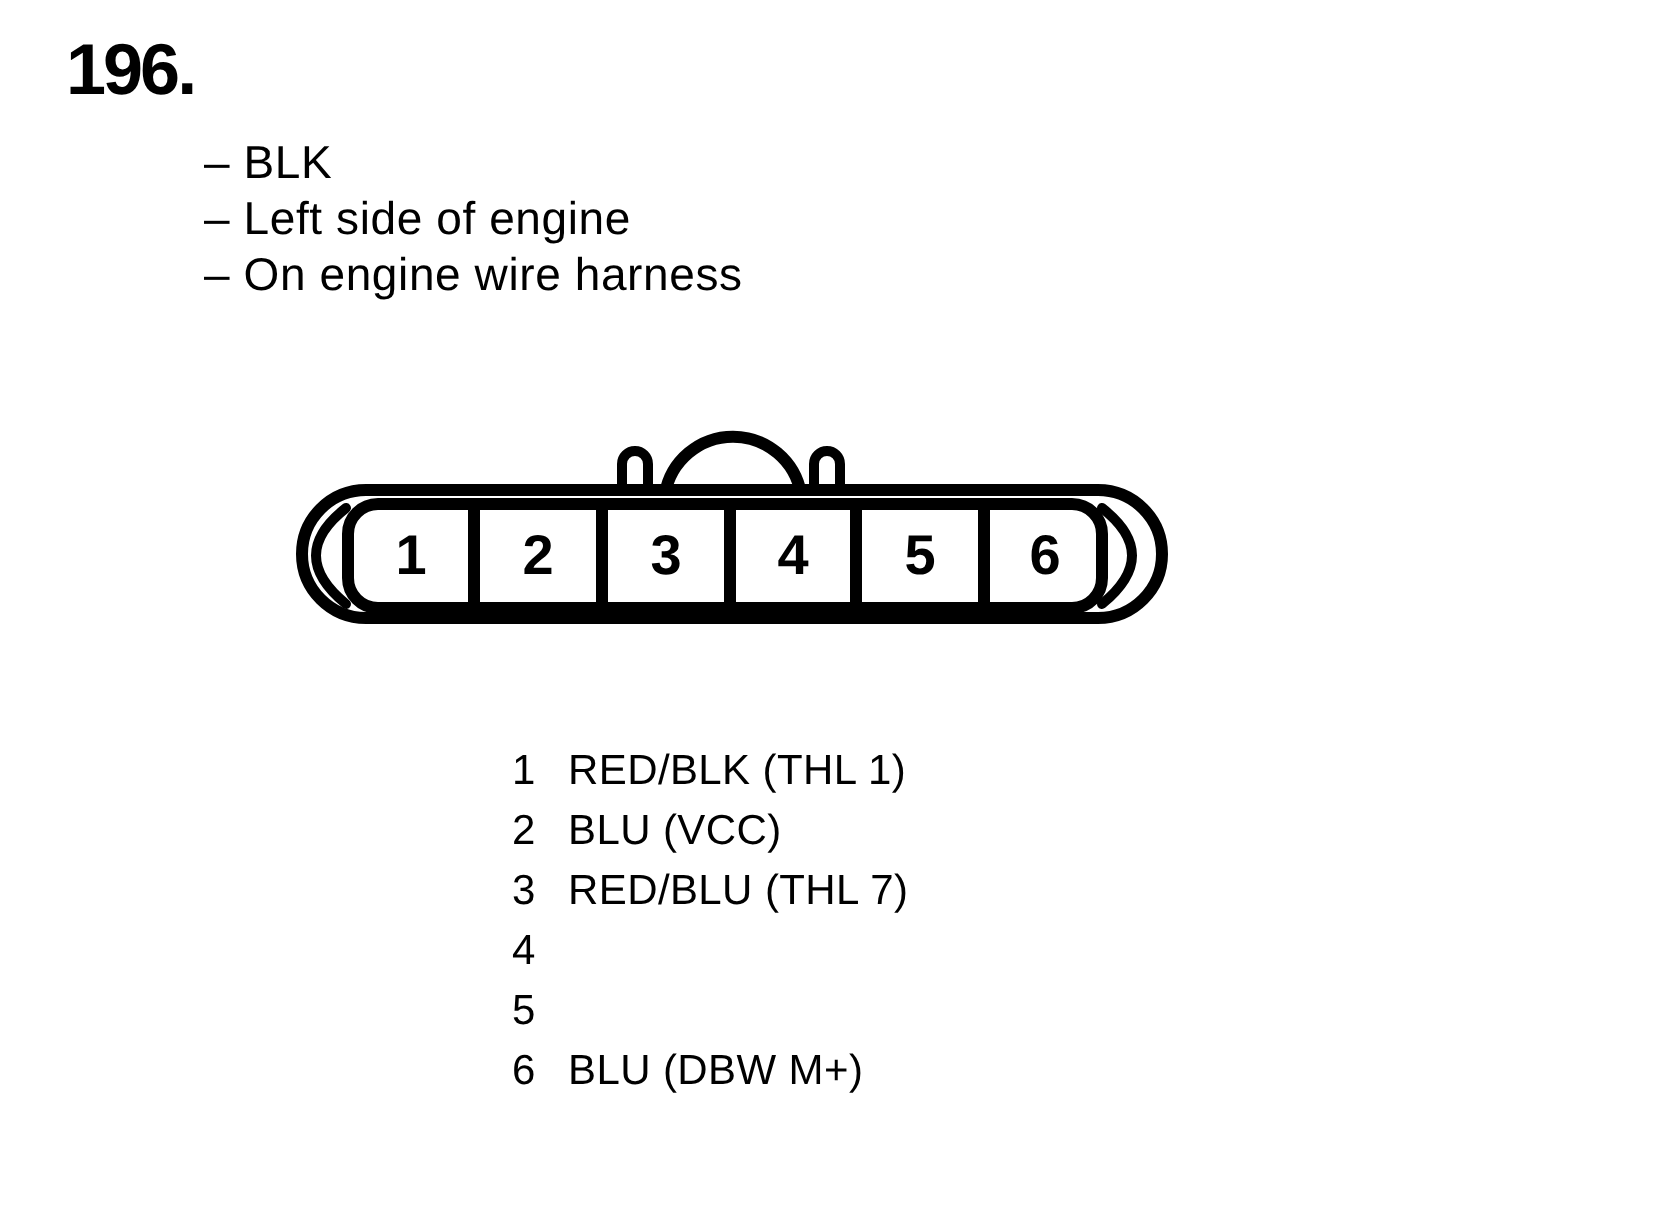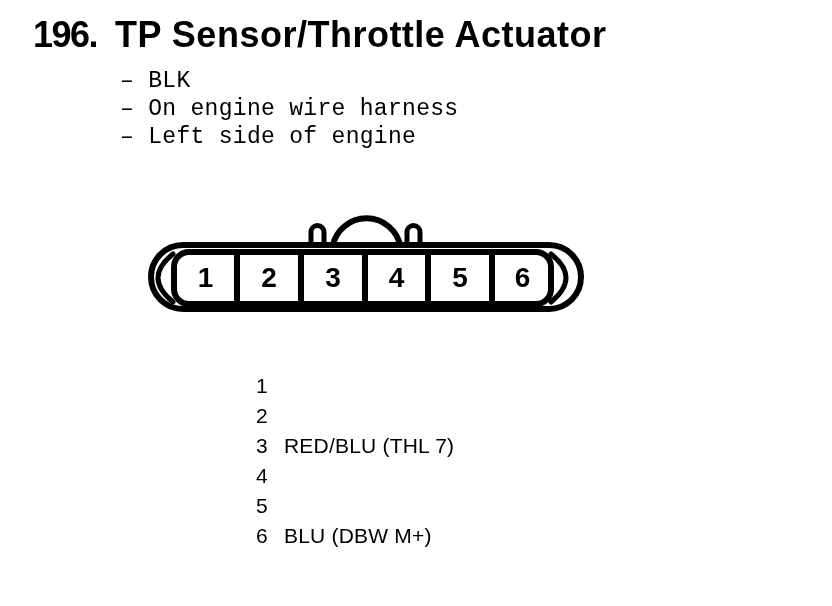--- a/index.html
+++ b/index.html
@@ -30,27 +30,26 @@
     white-space: nowrap;
   }
   .figure-number {
     display: inline-block;
     width: 82px;
     letter-spacing: -1.5px;
   }
   
   .notes {
     position: absolute;
-    left: 120px;
+    left: 102px;
     top: 67px;
     font-size: 23px;
     line-height: 28px;
     letter-spacing: 0.3px;
     white-space: nowrap;
-    font-family: Liberation Mono, monospace;
   }
   
   .connector-wrap {
     position: absolute;
     left: 140px;
     top: 200px;
     width: 460px;
     height: 125px;
   }
   .connector-wrap svg {
@@ -86,27 +85,26 @@
     display: inline-block;
   }
 </style>
 </head>
 <body>
 
 <div class="page">
 
   <div class="figure-header">
     <span class="figure-number">196.</span>
-    <span class="figure-title">TP Sensor/Throttle Actuator</span>
   </div>
 
   <div class="notes">
     <div class="note-line">– BLK</div>
+    <div class="note-line">– Left side of engine</div>
     <div class="note-line">– On engine wire harness</div>
-    <div class="note-line">– Left side of engine</div>
   </div>
 
   <div class="connector-wrap">
     <svg viewBox="140 200 460 125" xmlns="http://www.w3.org/2000/svg">
 
       <path d="M 311 248 L 311 232 A 6.5 6.5 0 0 1 324 232 L 324 248" fill="#ffffff" stroke="#000000" stroke-width="5"></path>
       <path d="M 407 248 L 407 232 A 6.5 6.5 0 0 1 420 232 L 420 248" fill="#ffffff" stroke="#000000" stroke-width="5"></path>
 
       <path d="M 332.5 247 A 34.5 34.5 0 0 1 400.5 247" fill="none" stroke="#000000" stroke-width="6"></path>
 
@@ -128,23 +126,25 @@
       <text x="333" y="287" text-anchor="middle" class="cavity-number">3</text>
       <text x="396.5" y="287" text-anchor="middle" class="cavity-number">4</text>
       <text x="460" y="287" text-anchor="middle" class="cavity-number">5</text>
       <text x="522.5" y="287" text-anchor="middle" class="cavity-number">6</text>
     </svg>
   </div>
 
   <div class="pin-list">
     <div class="pin-row">
       <span class="pin-number">1</span>
+      <span class="pin-label">RED/BLK (THL 1)</span>
     </div>
     <div class="pin-row">
       <span class="pin-number">2</span>
+      <span class="pin-label">BLU (VCC)</span>
     </div>
     <div class="pin-row">
       <span class="pin-number">3</span>
       <span class="pin-label">RED/BLU (THL 7)</span>
     </div>
     <div class="pin-row">
       <span class="pin-number">4</span>
     </div>
     <div class="pin-row">
       <span class="pin-number">5</span>

